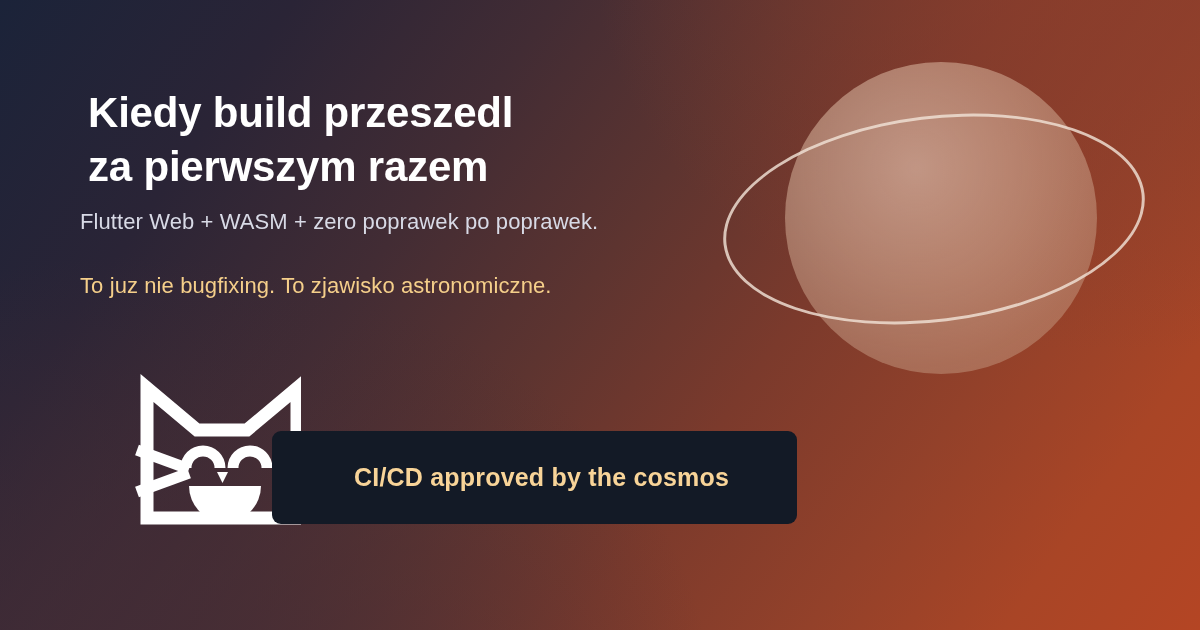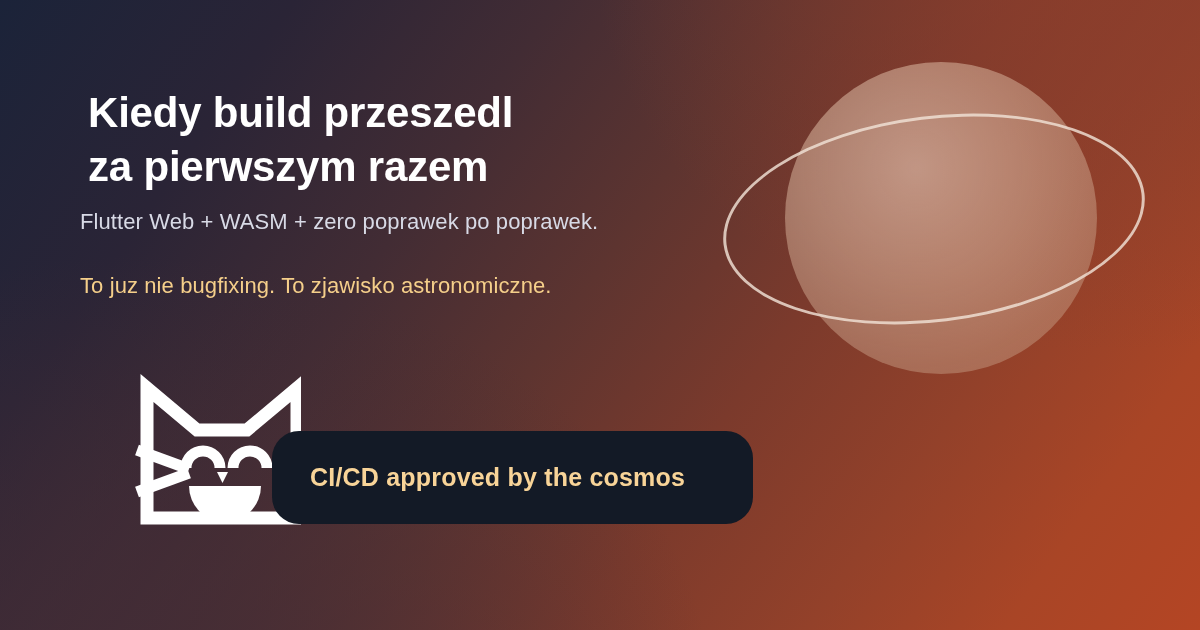--- a/index.html
+++ b/index.html
@@ -114,23 +114,24 @@
   }
 
   
   .badge {
     position: absolute;
     left: 272px;
     top: 431px;
     width: 481px;
     height: 93px;
     background: #131a26;
-    border-radius: 27px;
+    border-radius: 9px;
     display: flex;
     align-items: center;
+    padding-left: 44px;
   }
   .badge-label {
     margin-left: 38px;
     font-size: 25px;
     font-weight: bold;
     color: #f8d498;
     letter-spacing: 0.2px;
     white-space: nowrap;
   }
 </style>

